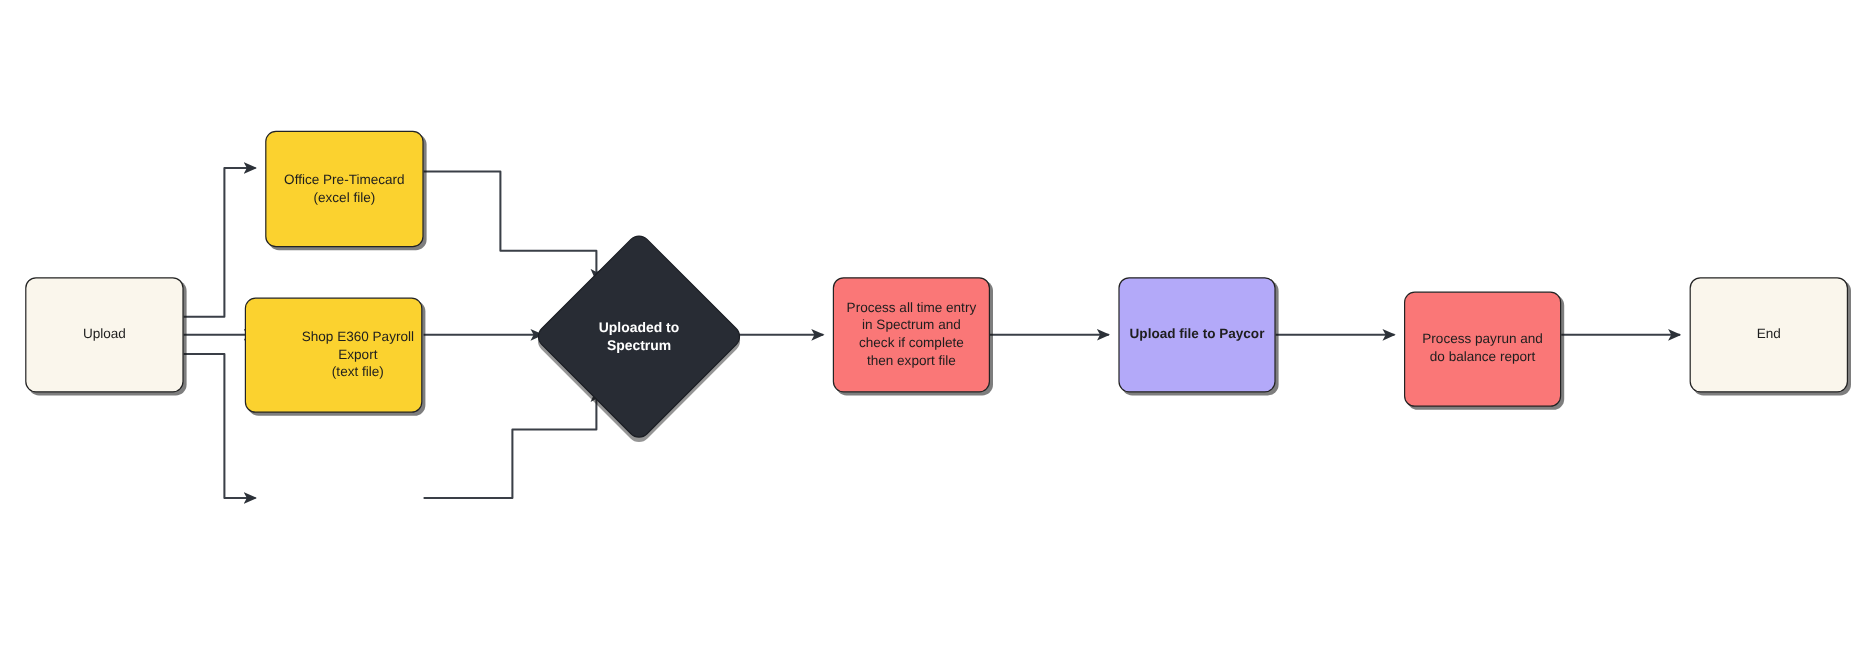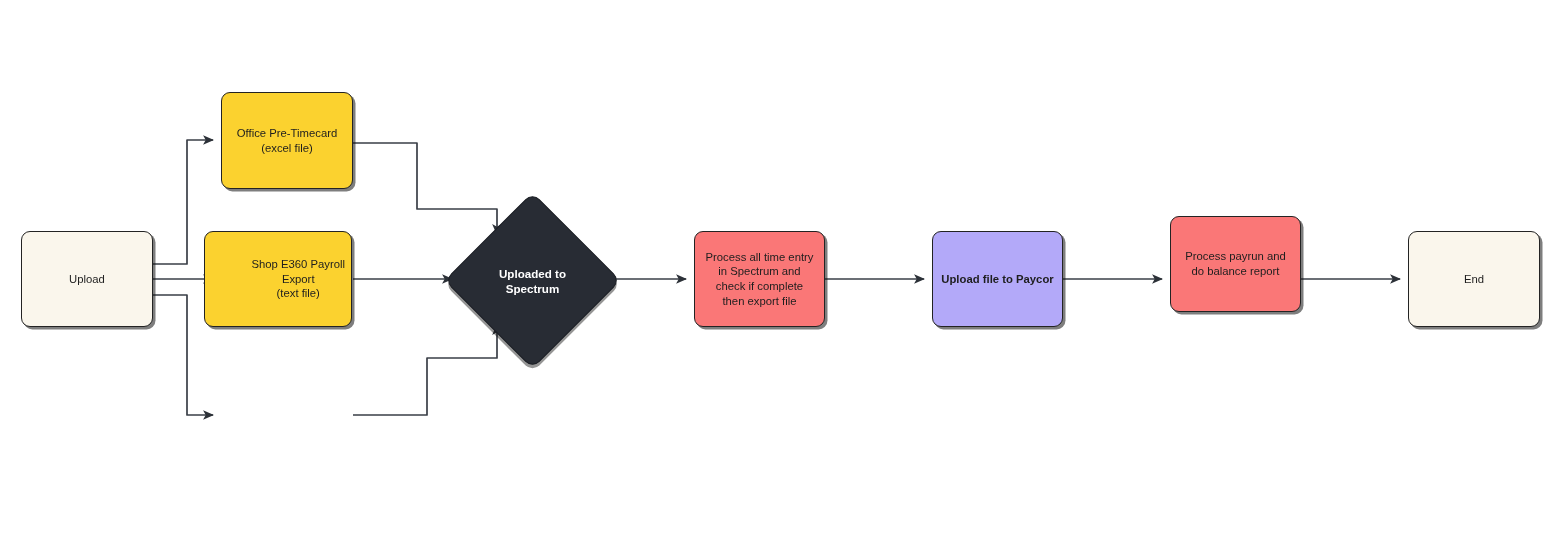--- a/index.html
+++ b/index.html
@@ -42,20 +42,21 @@
   }
   .node .label {
     padding: 2px 6px;
     white-space: pre-line;
   }
   .node-terminal {
     background: #faf6ec;
   }
   .node-source {
     background: #fbd22f;
+    margin-top: 17px;
   }
   .node-action {
     background: #fa7777;
   }
   .node-upload {
     background: #b3a9f9;
     font-weight: bold;
   }
   .node-decision {
     position: absolute;
@@ -132,21 +133,21 @@
     <span class="label">Process all time entry
 in Spectrum and
 check if complete
 then export file</span>
   </div>
 
   <div class="node node-upload" style="left:932px; top:231px; width:131px; height:96px;">
     <span class="label">Upload file to Paycor</span>
   </div>
 
-  <div class="node node-action" style="left:1170px; top:216px; width:131px; height:96px;">
+  <div class="node node-action" style="left:1170px; top:243px; width:131px; height:96px;">
     <span class="label">Process payrun and
 do balance report</span>
   </div>
 
   <div class="node node-terminal" style="left:1408px; top:231px; width:132px; height:96px;text-align:right;">
     <span class="label">End</span>
   </div>
 
 </div>
 

